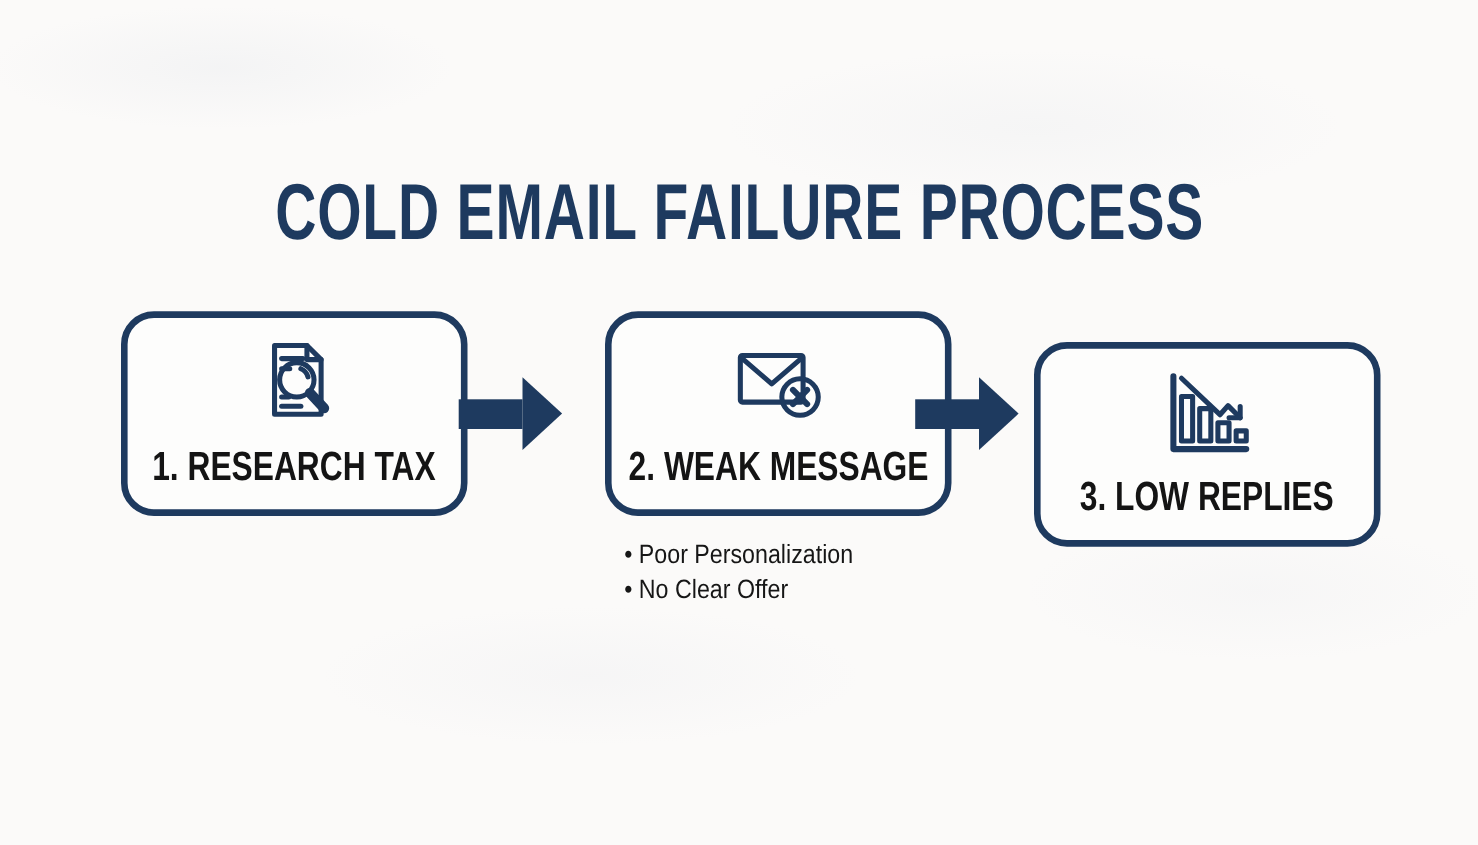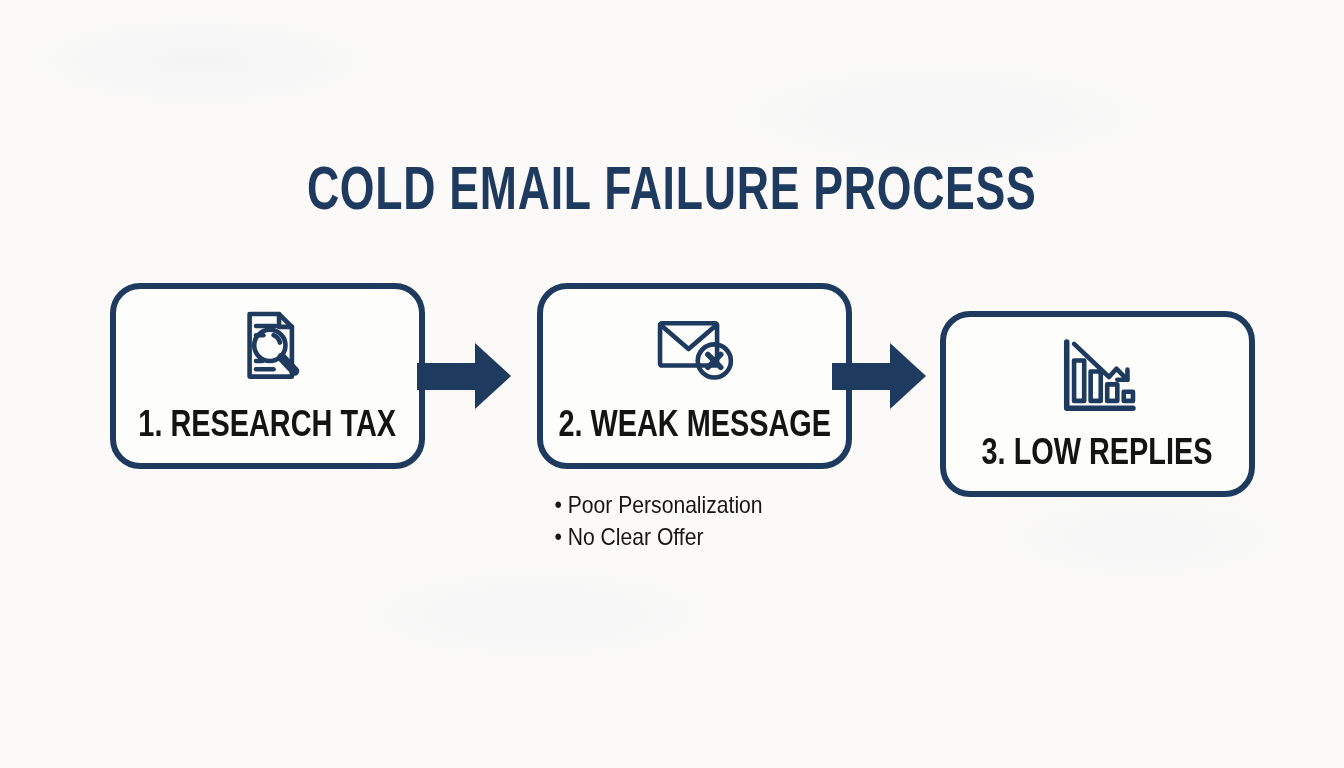--- a/index.html
+++ b/index.html
@@ -24,37 +24,37 @@
       radial-gradient(ellipse 300px 90px at 85% 70%, rgba(214,218,226,0.12), transparent 70%),
       #fbfaf9;
   }
   .title {
     position: absolute;
     top: 152px;
     left: 0;
     width: 100%;
     text-align: center;
     color: #1e3a5f;
-    font-size: 62px;
+    font-size: 72px;
     font-weight: bold;
     letter-spacing: 1px;
     white-space: nowrap;
   }
   .title .squeeze {
     display: inline-block;
     transform: scaleX(0.72);
     transform-origin: center;
   }
   .step-col {
     position: absolute;
     top: 283px;
     width: 291px;
   }
   .step-col.col-1 { left: 110px; }
-  .step-col.col-2 { left: 537px; }
+  .step-col.col-2 { left: 550px; }
   .step-col.col-3 { left: 940px; margin-top: 28px; }
   .step-box {
     box-sizing: border-box;
     width: 315px;
     height: 186px;
     border: 6px solid #1e3a5f;
     border-radius: 30px;
     background: #fdfdfc;
     display: flex;
     flex-direction: column;

